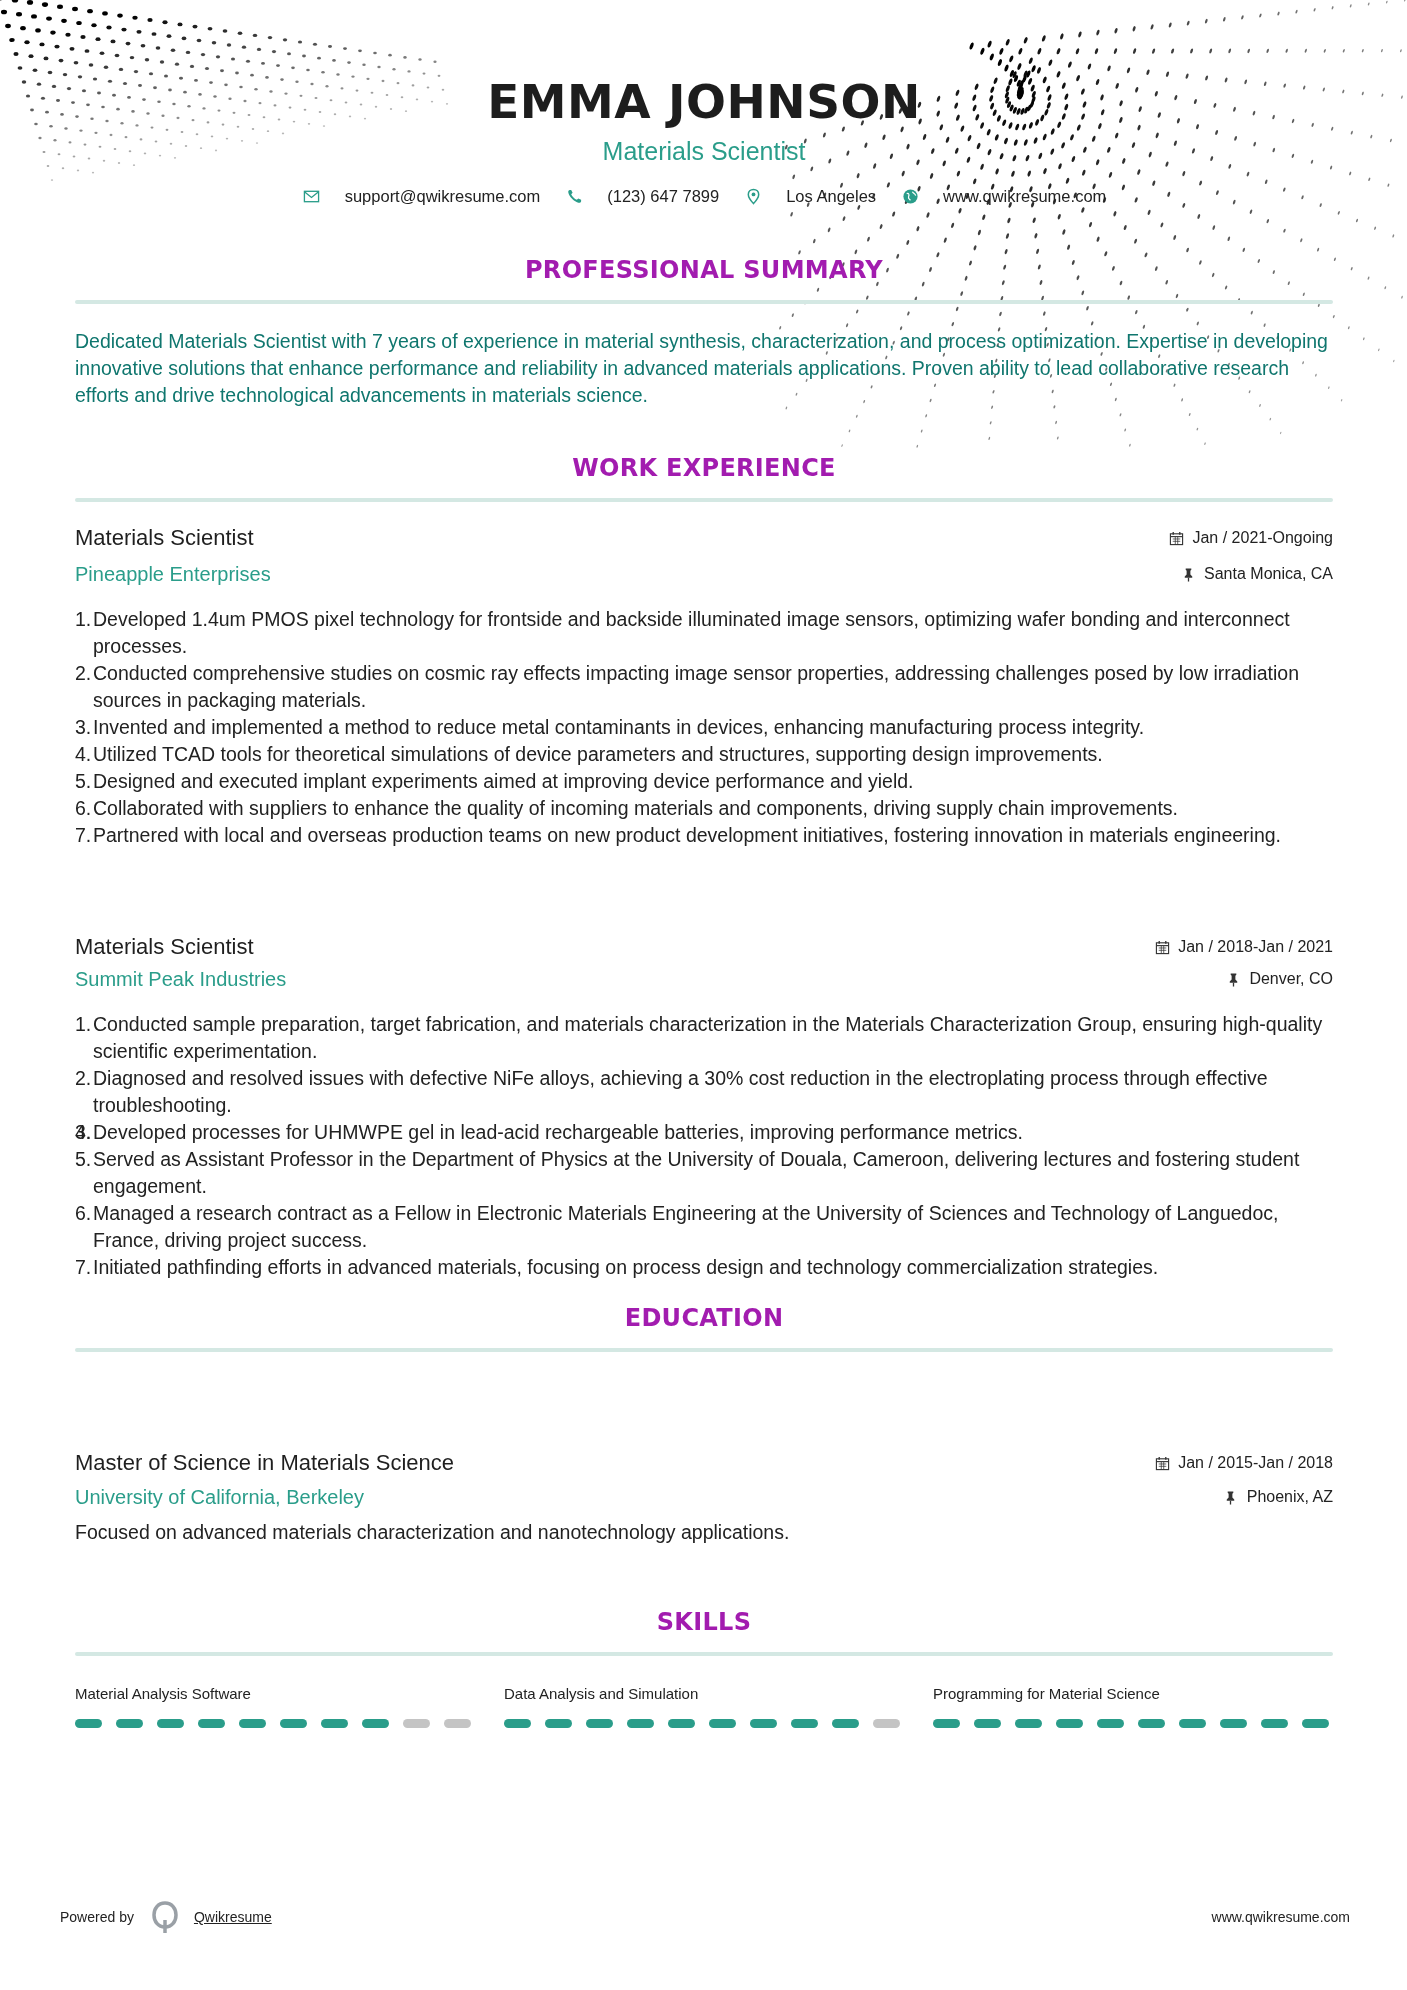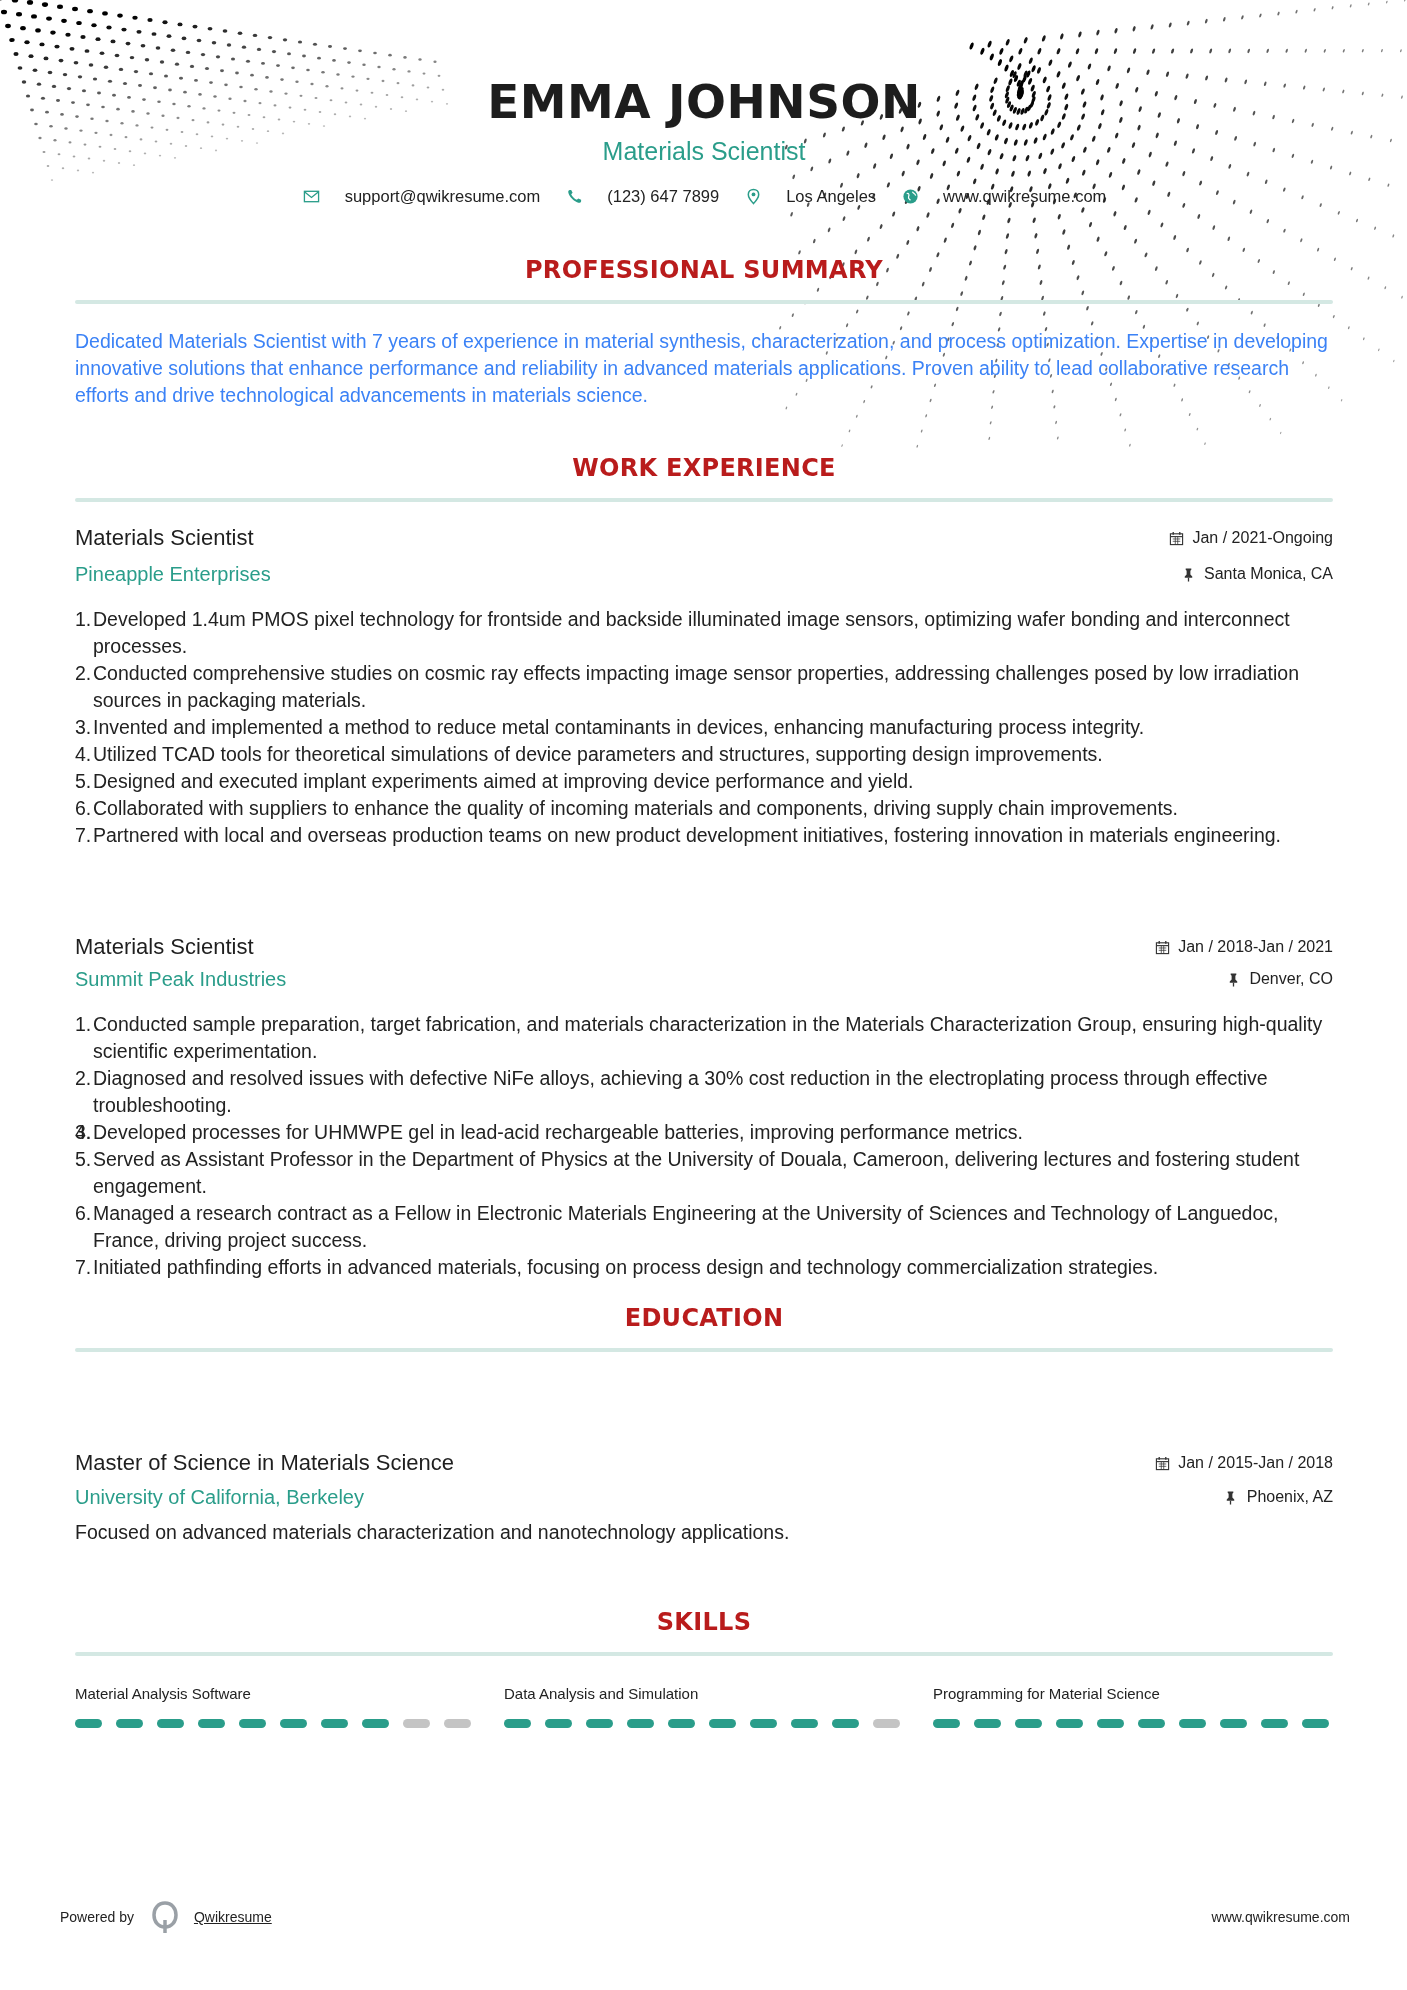--- a/index.html
+++ b/index.html
@@ -13,24 +13,24 @@
   .header { position: absolute; left: 0; top: 72px; width: 1258px; text-align: center; }
   .name { font-family: "DejaVu Sans", sans-serif; font-weight: bold; font-size: 47px; letter-spacing: 0.5px; color: #1d1d1d; line-height: 60px; }
   .title { font-size: 25px; color: #2a9d8a; line-height: 34px; margin-top: 2px; }
 
   .contact { position: absolute; left: 0; top: 186px; width: 1258px; display: flex; justify-content: center; align-items: center; gap: 0; font-size: 16.5px; color: #222; }
   .contact-item { display: flex; align-items: center; margin: 0 12px; gap: 9px; }
   .contact-item .ic { display: inline-flex; width: 20px; height: 20px; margin-right: 14px; align-items: center; justify-content: center; }
   .contact-item .ic svg { width: 17px; height: 17px; }
 
   .section { position: absolute; left: 0; width: 1258px; }
-  .section-heading { text-align: center; font-family: "DejaVu Sans", sans-serif; font-weight: bold; font-size: 24px; letter-spacing: 0.3px; color: #b91c1c; line-height: 32px; }
+  .section-heading { text-align: center; font-family: "DejaVu Sans", sans-serif; font-weight: bold; font-size: 24px; letter-spacing: 0.3px; color: #a21caf; line-height: 32px; }
   .divider { height: 4px; background: #d4e8e3; margin-top: 14px; border-radius: 2px; }
 
-  .summary-text { font-size: 19.5px; line-height: 27px; color: #3b82f6; margin-top: 24px; }
+  .summary-text { font-size: 19.5px; line-height: 27px; color: #0f766e; margin-top: 24px; }
 
   .entry { position: absolute; left: 0; width: 1258px; }
   .entry-row { display: flex; justify-content: space-between; align-items: center; }
   .entry-title { font-size: 22px; color: #1f1f1f; line-height: 30px; }
   .entry-sub { font-size: 20px; color: #2a9d8a; line-height: 28px; }
   .meta { font-size: 16px; color: #222; display: flex; align-items: center; }
   .meta .ic { display: inline-flex; width: 16px; height: 16px; margin-right: 8px; align-items: center; justify-content: center; }
   .meta .ic svg { width: 15px; height: 15px; }
 
   ol.bullets { list-style: none; margin-top: 18px; padding: 0; }

